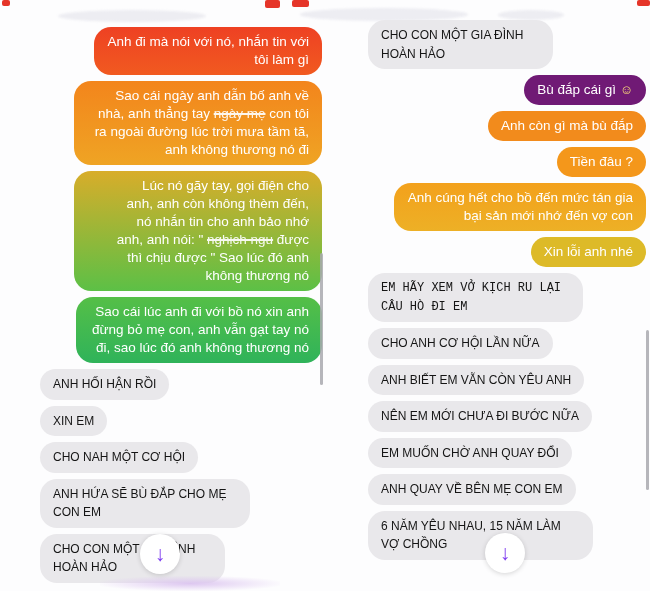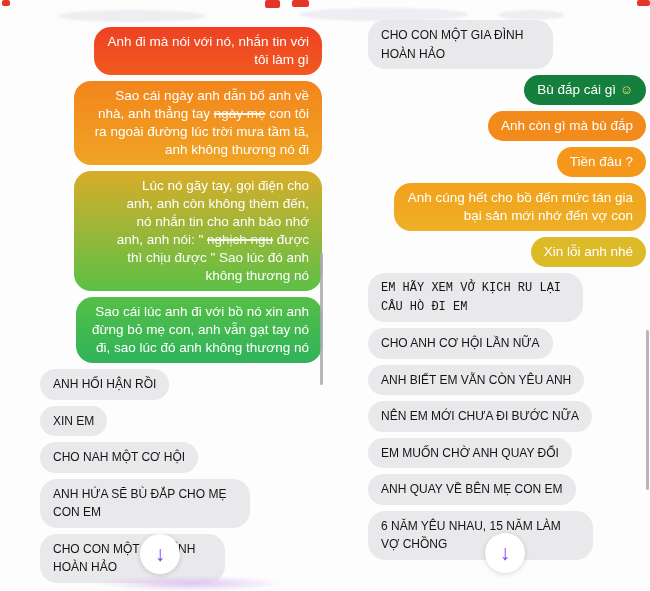--- a/index.html
+++ b/index.html
@@ -58,21 +58,21 @@
       <div class="bubble sent" style="max-width: 246px; background: linear-gradient(rgb(85, 191, 71), rgb(47, 179, 90));"><span>Sao cái lúc anh đi với bồ nó xin anh đừng bỏ mẹ con, anh vẫn gạt tay nó đi, sao lúc đó anh không thương nó</span></div>
       <div class="bubble received"><span>ANH HỐI HẬN RỒI</span></div>
       <div class="bubble received"><span>XIN EM</span></div>
       <div class="bubble received"><span>CHO NAH MỘT CƠ HỘI</span></div>
       <div class="bubble received" style="max-width: 210px;"><span>ANH HỨA SẼ BÙ ĐẮP CHO MẸ CON EM</span></div>
       <div class="bubble received" style="max-width: 185px;"><span>CHO CON MỘT GIA ĐÌNH HOÀN HẢO</span></div>
     </div>
 
   <div class="col" id="col-right">
       <div class="bubble received" style="max-width: 185px;"><span>CHO CON MỘT GIA ĐÌNH HOÀN HẢO</span></div>
-      <div class="bubble sent" style="background: #15803d;"><span>Bù đắp cái gì </span><span class="emoji">☺</span></div>
+      <div class="bubble sent" style="background: #701a75;"><span>Bù đắp cái gì </span><span class="emoji">☺</span></div>
       <div class="bubble sent" style="background: rgb(242, 139, 28);"><span>Anh còn gì mà bù đắp</span></div>
       <div class="bubble sent" style="background: rgb(244, 151, 27);"><span>Tiền đâu ?</span></div>
       <div class="bubble sent" style="max-width: 252px; background: linear-gradient(rgb(243, 161, 28), rgb(237, 176, 38));"><span>Anh cúng hết cho bồ đến mức tán gia bại sản mới nhớ đến vợ con</span></div>
       <div class="bubble sent" style="background: rgb(221, 186, 40);"><span>Xin lỗi anh nhé</span></div>
       <div class="bubble received" style="max-width: 215px; font-family: Liberation Mono, monospace;"><span>EM HÃY XEM VỞ KỊCH RU LẠI CÂU HÒ ĐI EM</span></div>
       <div class="bubble received"><span>CHO ANH CƠ HỘI LẦN NỮA</span></div>
       <div class="bubble received"><span>ANH BIẾT EM VẪN CÒN YÊU ANH</span></div>
       <div class="bubble received"><span>NÊN EM MỚI CHƯA ĐI BƯỚC NỮA</span></div>
       <div class="bubble received"><span>EM MUỐN CHỜ ANH QUAY ĐỔI</span></div>
       <div class="bubble received"><span>ANH QUAY VỀ BÊN MẸ CON EM</span></div>

